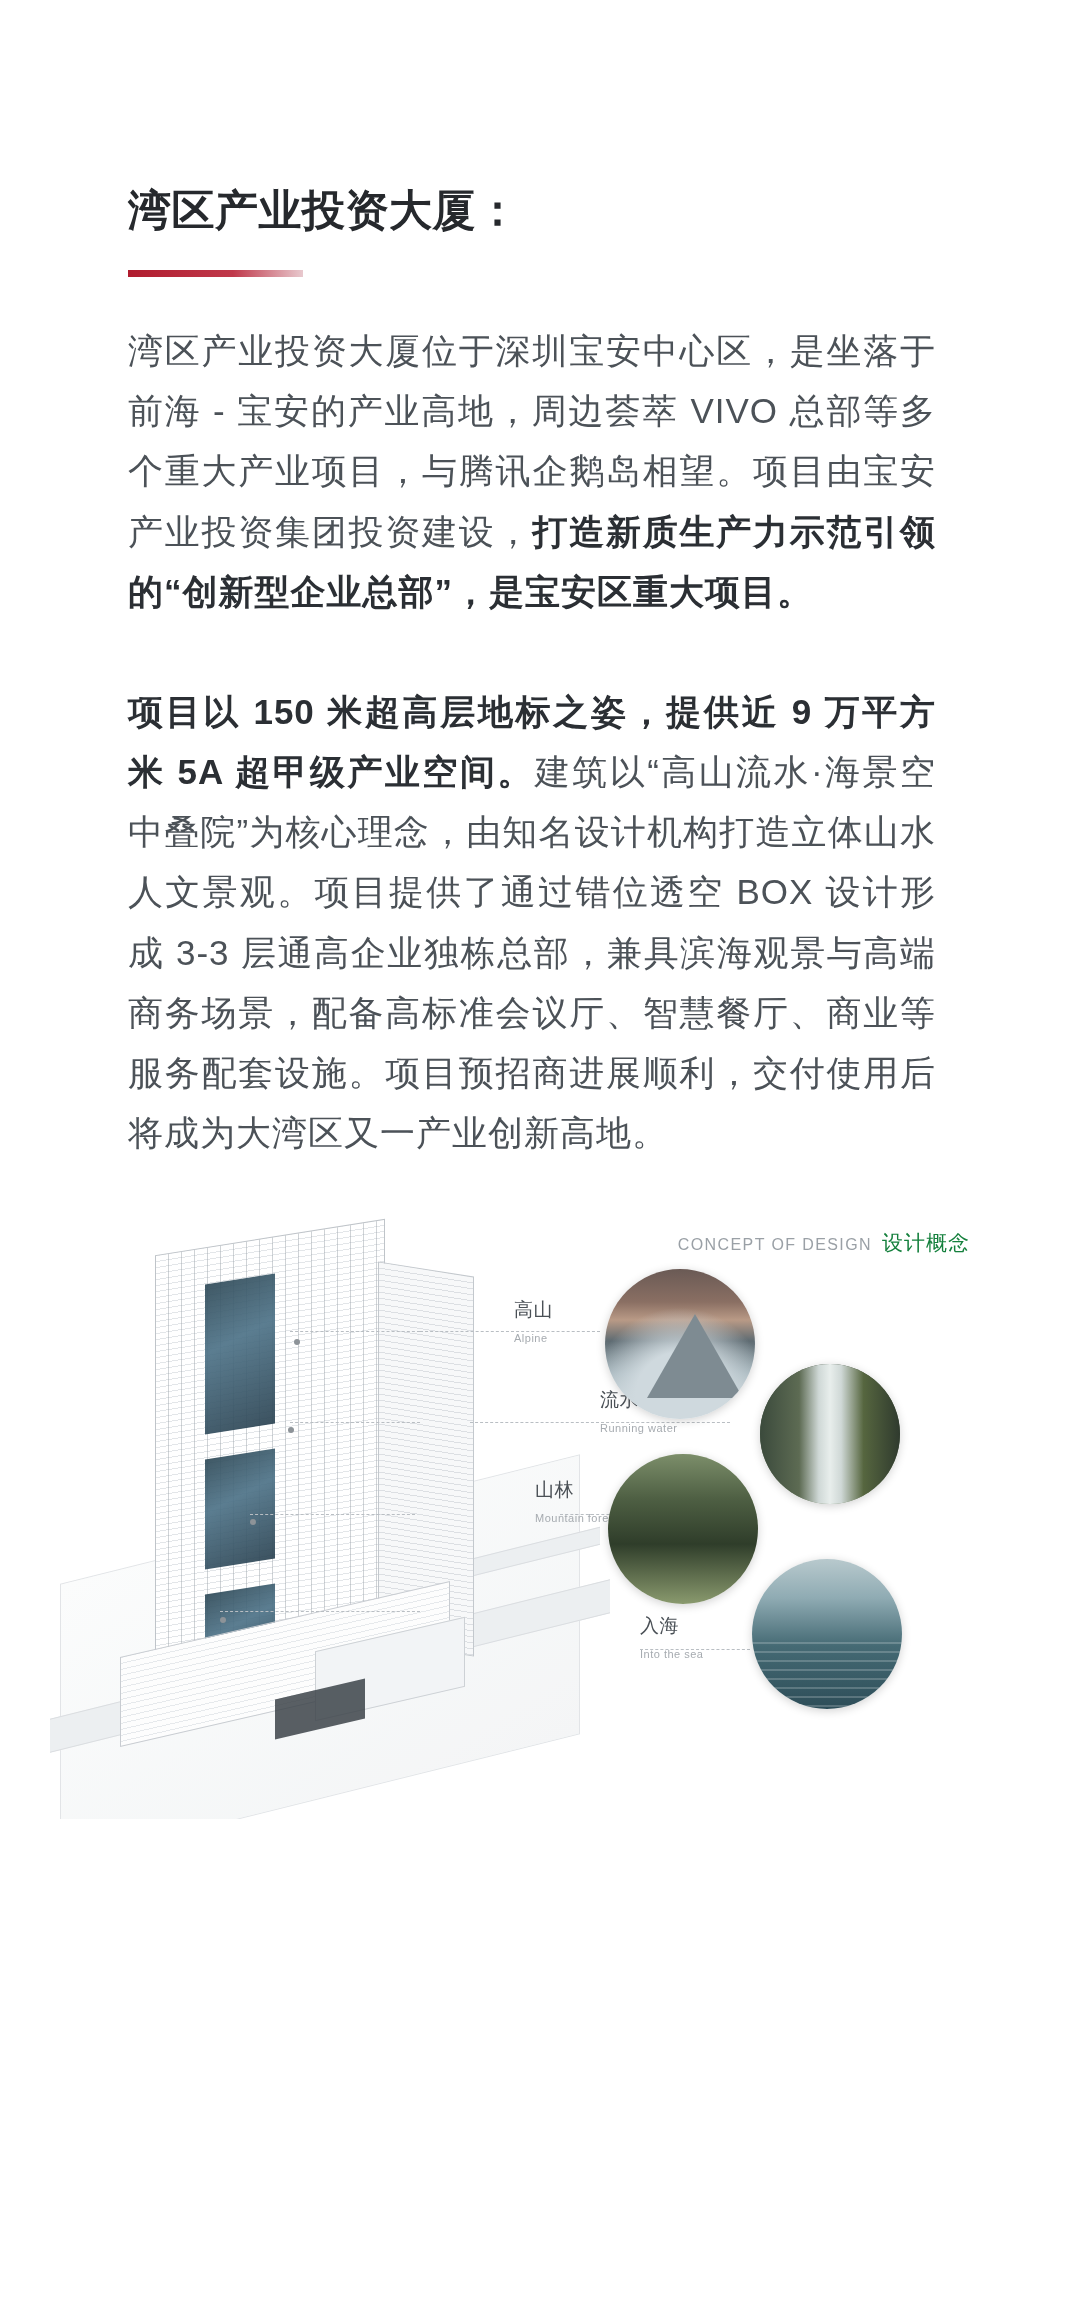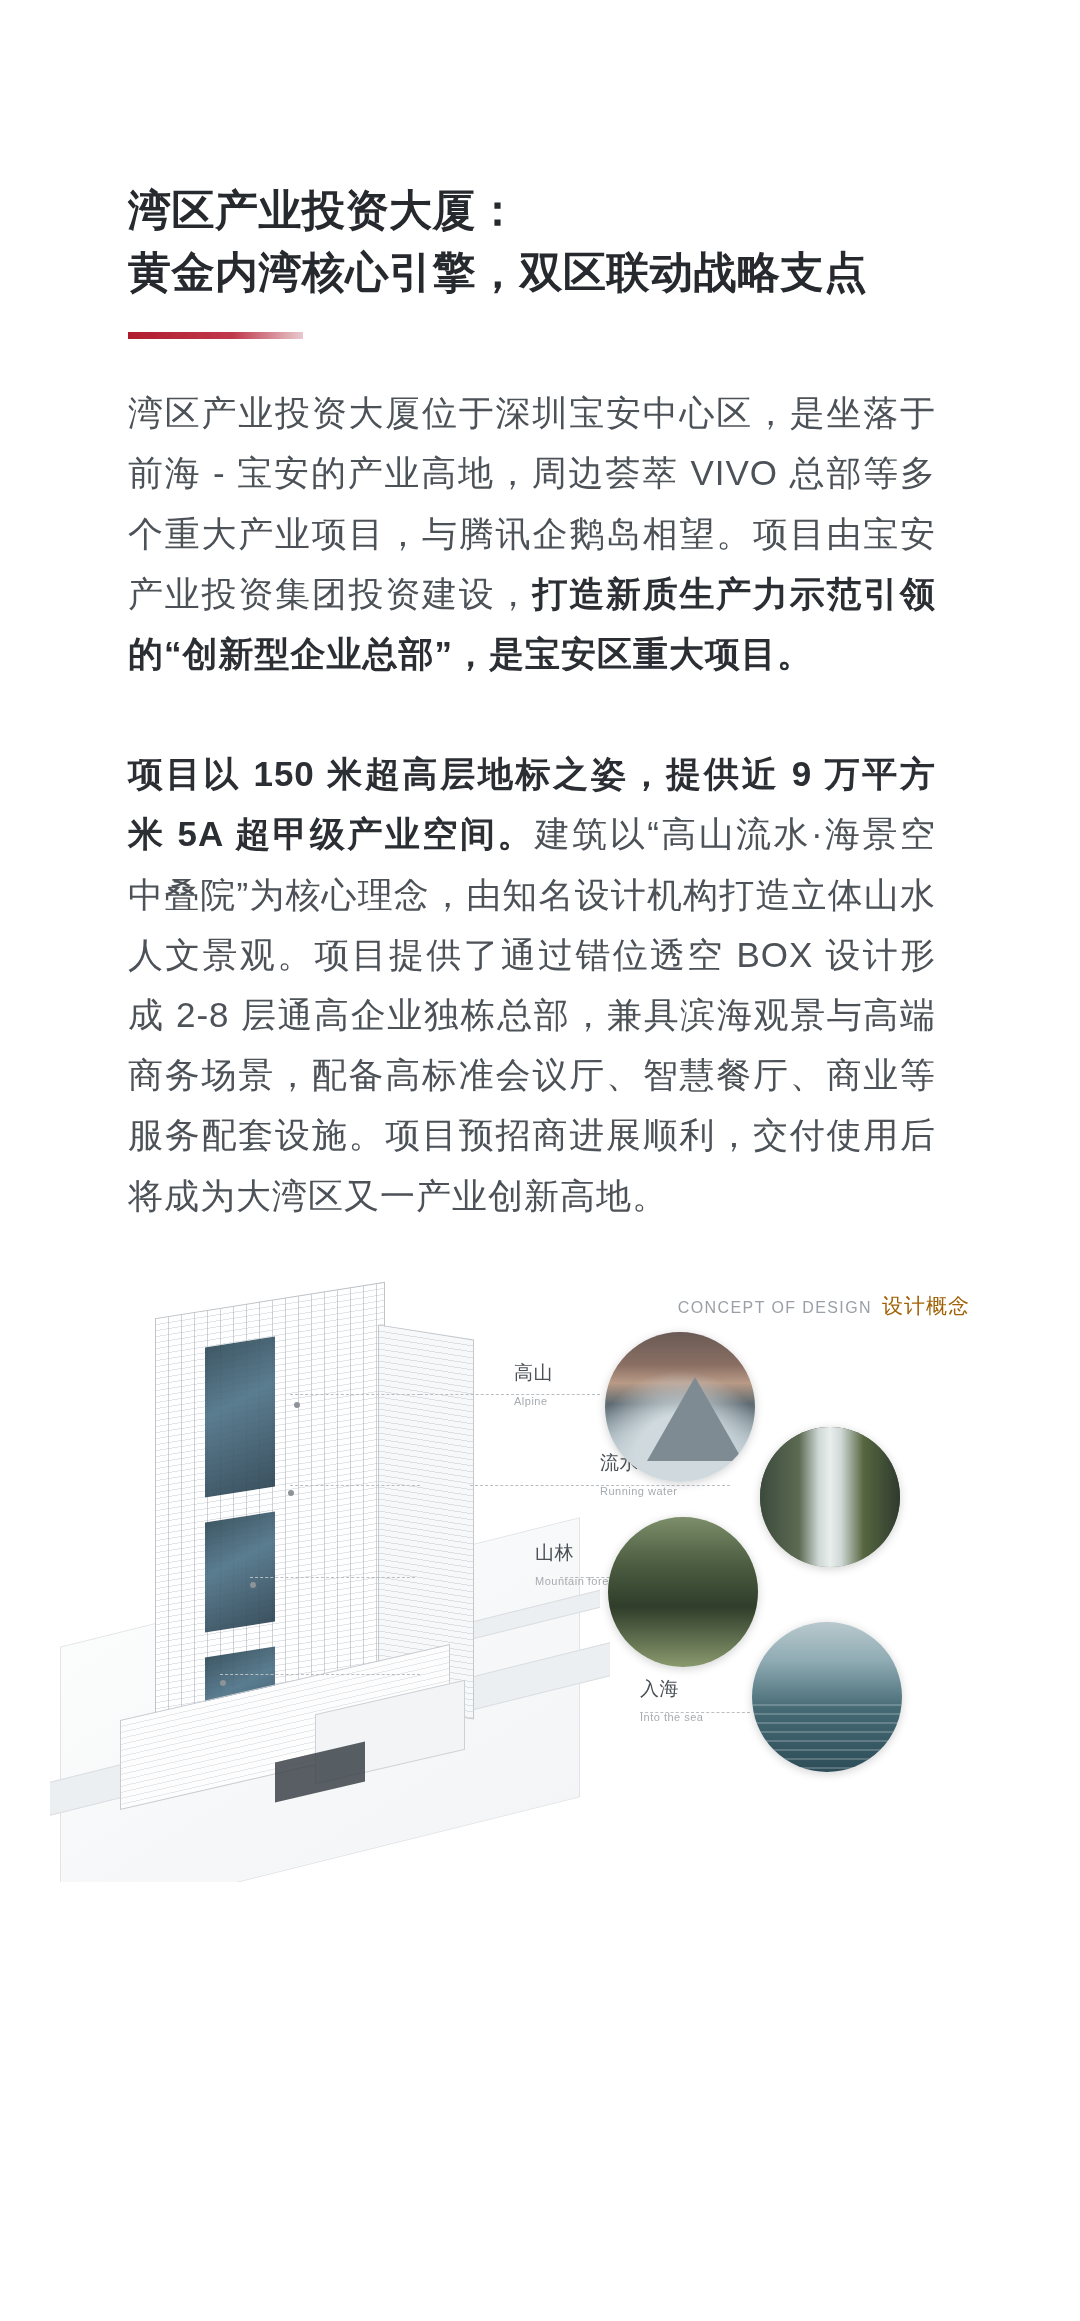--- a/index.html
+++ b/index.html
@@ -79,21 +79,21 @@
     align-items: baseline;
     gap: 10px;
   }
   .concept-en {
     font-size: 16px;
     letter-spacing: 1.4px;
     color: #9aa0a6;
   }
   .concept-cn {
     font-size: 21px;
-    color: #a16207;
+    color: #15803d;
     letter-spacing: 1px;
   }
 
   
   .building-wrap {
     position: absolute;
     left: 60px;
     top: 10px;
     width: 520px;
     height: 580px;
@@ -277,28 +277,27 @@
   }
 </style>
 </head>
 <body>
 
 <div class="page">
 
   <div class="article-header">
     <h1 class="article-title">
       <span>湾区产业投资大厦：</span><br>
-      <span>黄金内湾核心引擎，双区联动战略支点</span>
     </h1>
     <div class="title-rule"></div>
   </div>
 
   <div class="article-body">
     <p class="para"><span>湾区产业投资大厦位于深圳宝安中心区，是坐落于前海 - 宝安的产业高地，周边荟萃 VIVO 总部等多个重大产业项目，与腾讯企鹅岛相望。项目由宝安产业投资集团投资建设，</span><b>打造新质生产力示范引领的“创新型企业总部”，是宝安区重大项目。</b></p>
-    <p class="para second"><b>项目以 150 米超高层地标之姿，提供近 9 万平方米 5A 超甲级产业空间。</b><span>建筑以“高山流水·海景空中叠院”为核心理念，由知名设计机构打造立体山水人文景观。项目提供了通过错位透空 BOX 设计形成 2-8 层通高企业独栋总部，兼具滨海观景与高端商务场景，配备高标准会议厅、智慧餐厅、商业等服务配套设施。项目预招商进展顺利，交付使用后将成为大湾区又一产业创新高地。</span></p>
+    <p class="para second"><b>项目以 150 米超高层地标之姿，提供近 9 万平方米 5A 超甲级产业空间。</b><span>建筑以“高山流水·海景空中叠院”为核心理念，由知名设计机构打造立体山水人文景观。项目提供了通过错位透空 BOX 设计形成 3-3 层通高企业独栋总部，兼具滨海观景与高端商务场景，配备高标准会议厅、智慧餐厅、商业等服务配套设施。项目预招商进展顺利，交付使用后将成为大湾区又一产业创新高地。</span></p>
   </div>
 
   <div class="illustration">
 
     <div class="concept-label">
       <span class="concept-en">CONCEPT OF DESIGN</span>
       <span class="concept-cn">设计概念</span>
     </div>
 
     <div class="building-wrap">

